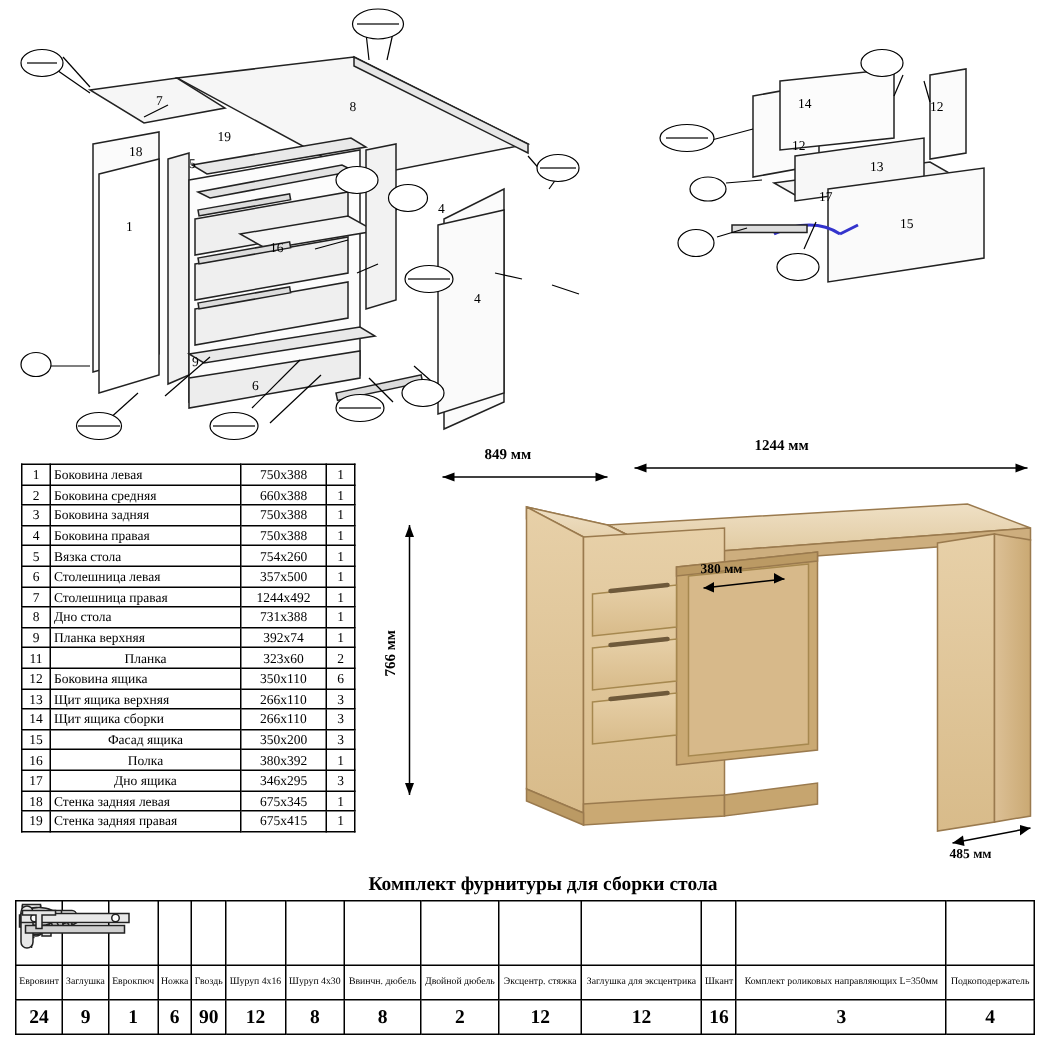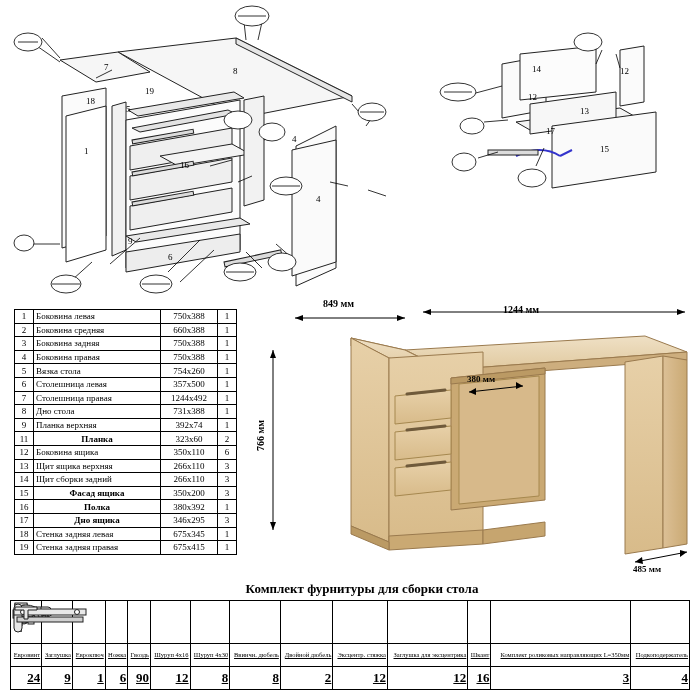--- a/index.html
+++ b/index.html
@@ -7,27 +7,27 @@
   .stage{position:relative;width:700px;height:700px;}
 
   
   .abs{position:absolute;}
 
   
   .parts{position:absolute;left:14px;top:309px;border-collapse:collapse;font-size:9px;}
   .parts td{border:1px solid #000;padding:0 2px;height:12.6px;line-height:12px;}
   .parts td.n{width:14px;text-align:center;}
   .parts td.nm{width:122px;text-align:left;}
-  .parts td.nm.c{text-align:center;font-weight:bold;}
+  .parts td.nm.c{text-align:center;}
   .parts td.dim{width:52px;text-align:center;}
   .parts td.q{width:14px;text-align:center;}
 
   
   .hw{position:absolute;left:10px;top:600px;border-collapse:collapse;font-size:7px;width:680px;}
-  .hw td{border:1px solid #000;text-align:right;vertical-align:middle;text-decoration:underline;}
+  .hw td{border:1px solid #000;text-align:center;vertical-align:middle;}
   .hw tr.pic td{height:40px;}
   .hw tr.nm td{height:22px;font-size:6.5px;line-height:7.5px;padding:0 1px;}
   .hw tr.qt td{height:20px;font-size:13px;font-weight:bold;}
 
   .hwtitle{position:absolute;left:12px;top:581px;width:700px;text-align:center;font-size:13px;font-weight:bold;}
   .dimtxt{position:absolute;font-size:10px;font-weight:bold;}
 
   .num{position:absolute;font-size:9px;}
   svg{position:absolute;left:0;top:0;overflow:visible;}
 </style>
@@ -261,21 +261,21 @@
           <td class="q">6</td>
         </tr>
         <tr>
           <td class="n">13</td>
           <td class="nm">Щит ящика верхняя</td>
           <td class="dim">266x110</td>
           <td class="q">3</td>
         </tr>
         <tr>
           <td class="n">14</td>
-          <td class="nm">Щит сборки задний</td>
+          <td class="nm">Щит ящика сборки</td>
           <td class="dim">266x110</td>
           <td class="q">3</td>
         </tr>
         <tr>
           <td class="n">15</td>
           <td class="nm c">Фасад ящика</td>
           <td class="dim">350x200</td>
           <td class="q">3</td>
         </tr>
         <tr>
@@ -374,21 +374,21 @@
         <polygon points="18,50 15,58 21,58"></polygon>
         <polygon points="18,230 15,222 21,222"></polygon>
         <polygon points="214,92 221,88 221,95"></polygon>
         <polygon points="268,86 261,82 261,89"></polygon>
         <polygon points="380,262 387,257 388,264"></polygon>
         <polygon points="432,252 425,250 425,257"></polygon>
       </g>
     </svg>
 
     <div class="dimtxt" style="left:68px;top:-2px;">849 мм</div>
-    <div class="dimtxt" style="left:248px;top:-8px;margin-top:12px;">1244 мм</div>
+    <div class="dimtxt" style="left:248px;top:-8px;">1244 мм</div>
     <div class="dimtxt" style="left:-10px;top:130px;transform:rotate(-90deg);transform-origin:center;">766 мм</div>
     <div class="dimtxt" style="left:212px;top:74px;font-size:9px;">380 мм</div>
     <div class="dimtxt" style="left:378px;top:264px;font-size:9px;">485 мм</div>
   </div>
 
   <div class="hwtitle">Комплект фурнитуры для сборки стола</div>
 
   <table class="hw">
     <tbody>
       <tr class="pic" id="hw-pics">

